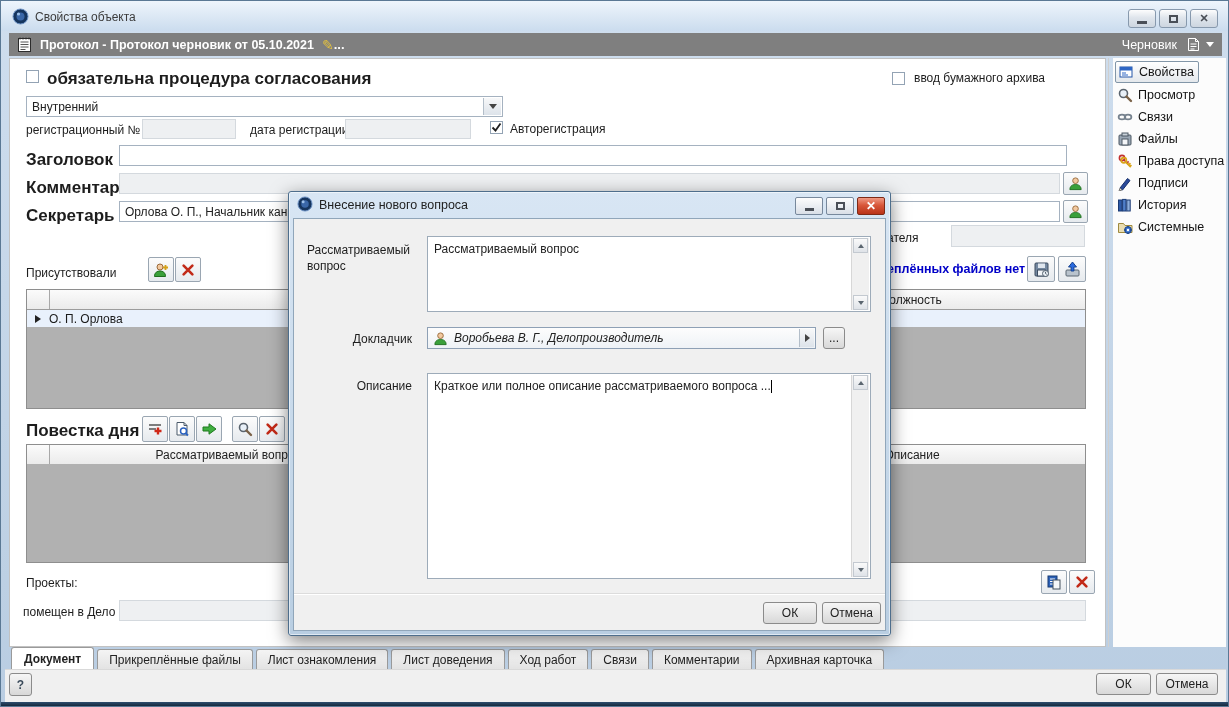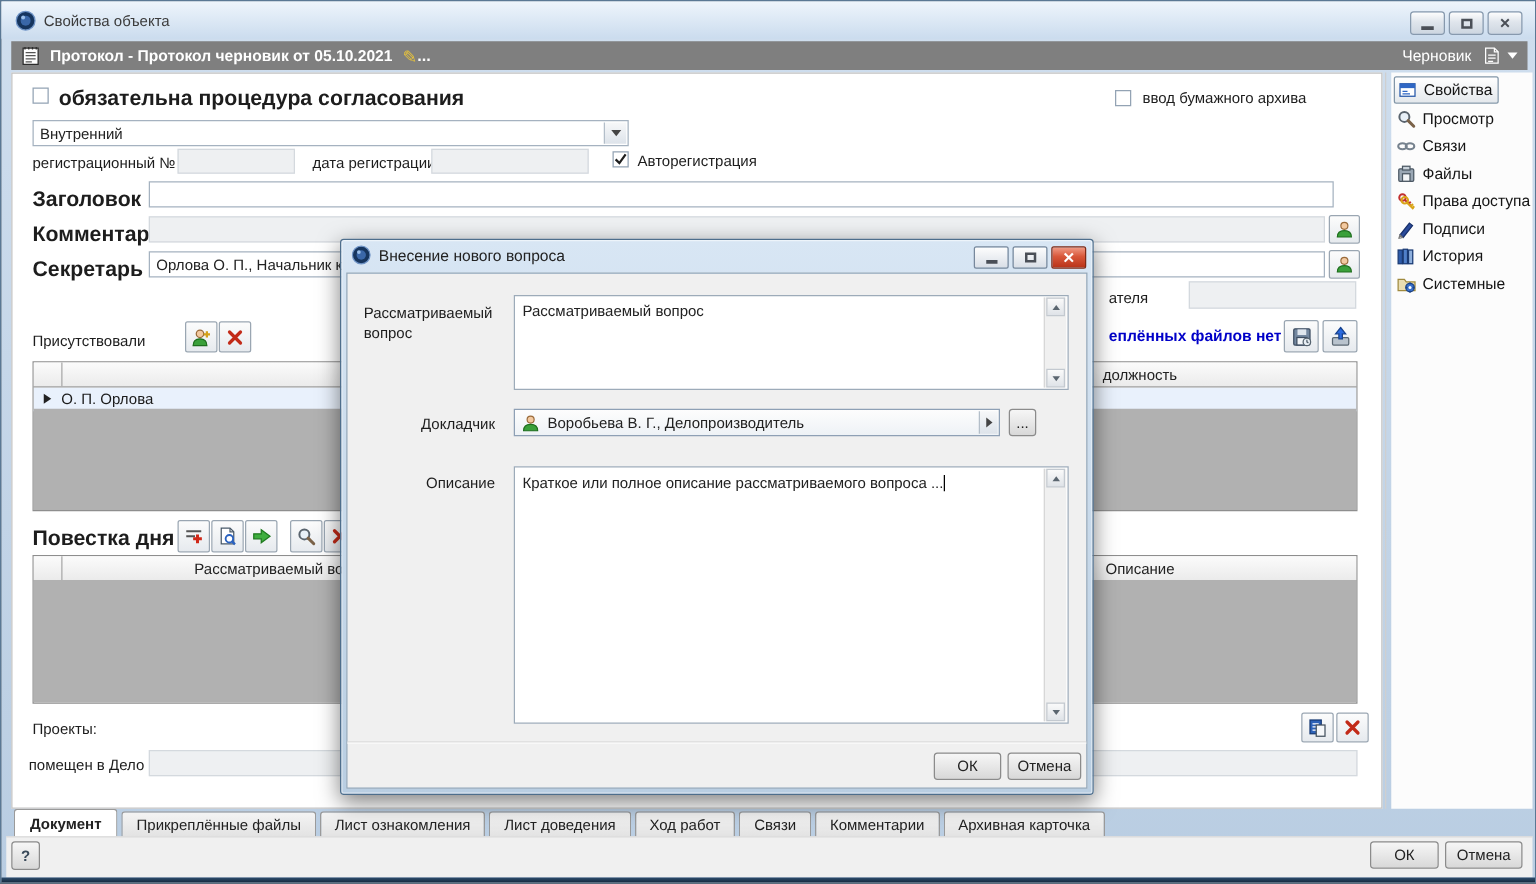--- a/index.html
+++ b/index.html
@@ -50,21 +50,21 @@
   .side-sel{border:1px solid #8296a8;border-radius:2px;background:linear-gradient(#ffffff,#e4e8ec);padding:0 4px 0 2px;}
   
   #tabs{left:10px;top:646px;display:flex;align-items:flex-end;gap:3px;}
   .tab{border:1px solid #9a9a9a;border-bottom:none;border-radius:3px 3px 0 0;background:linear-gradient(#f4f4f4,#e2e2e2);
     font-size:12px;color:#222;padding:3px 11px 2px;height:15px;}
   .tab.active{background:#fff;font-weight:bold;padding:4px 12px 3px;position:relative;top:0px;}
   
   #footer{left:4px;top:668px;width:1221px;height:32px;background:#f0f0f0;border-top:1px solid #d9d9d9;}
   #bottomedge{left:0;bottom:0;width:100%;height:4px;background:linear-gradient(#2e4d6e,#15293d);}
   
-  #modal{left:271px;top:190px;width:601px;height:443px;background:linear-gradient(#d8e6f4,#b9cee2);
+  #modal{left:287px;top:190px;width:601px;height:443px;background:linear-gradient(#d8e6f4,#b9cee2);
     border:1px solid #4e6e8c;border-radius:3px;box-shadow:0 5px 18px rgba(0,0,0,.5), inset 0 0 0 1px rgba(255,255,255,.55);z-index:50;}
   #modal-inner{position:absolute;left:4px;right:4px;top:26px;bottom:4px;background:#f0f0f0;border:1px solid #90a6ba;}
   .mwbtn{width:28px;height:18px;border:1px solid #77889c;border-radius:2px;background:linear-gradient(#fdfdfd,#d9dfe7);
     display:flex;align-items:center;justify-content:center;box-sizing:border-box;}
   .mwbtn.close{background:linear-gradient(#f09a84,#d8573a 45%,#b93318);border-color:#7e2a16;color:#fff;font-weight:bold;font-size:12px;}
   .txtarea{background:#fff;border:1px solid #9dabb9;box-sizing:border-box;position:absolute;font-size:12px;color:#222;}
   .ta-text{position:absolute;left:6px;top:5px;right:24px;white-space:pre-wrap;}
   .sbar{position:absolute;top:1px;bottom:1px;right:1px;width:17px;background:#f0f0f0;border-left:1px solid #d7d7d7;}
   .sbtn{position:absolute;left:1px;right:1px;height:15px;background:linear-gradient(#fafafa,#dfe3e8);border:1px solid #c3c9d0;
     display:flex;align-items:center;justify-content:center;box-sizing:border-box;}
@@ -401,21 +401,21 @@
           <div class="sbtn" style="top:0;">
               <div class="tri-up-s"></div>
             </div>
           <div class="sbtn" style="bottom:0;">
               <div class="tri-down-s"></div>
             </div>
         </div>
       </div>
 
       <div class="lbl" style="position:absolute;left:8px;top:113px;width:110px;text-align:right;">Докладчик</div>
-      <div class="inp" style="position:absolute;left:133px;top:108px;width:389px;height:22px;background:linear-gradient(#fdfdfd,#eef2f6);border-color:#8ea0b5;">
+      <div class="inp" style="position:absolute;left:133px;top:108px;width:389px;height:22px;background:linear-gradient(#fdfdfd,#eef2f6);border-color:#8ea0b5;font-style:italic;">
         <span style="margin-right:6px;">
           <svg width="15" height="15" viewBox="0 0 16 16">
               <circle cx="8" cy="5" r="3" fill="#f2c9a0" stroke="#9a6a3a"></circle>
               <path d="M2 14.5c0-4 3-5.5 6-5.5s6 1.5 6 5.5z" fill="#3aa03a" stroke="#1e6e1e"></path>
             </svg>
         </span>
         <span>Воробьева В. Г., Делопроизводитель</span>
         <div class="combo-arrow" style="width:14px;">
           <div style="width:0;height:0;border-top:4px solid transparent;border-bottom:4px solid transparent;border-left:5px solid #444;"></div>
         </div>

